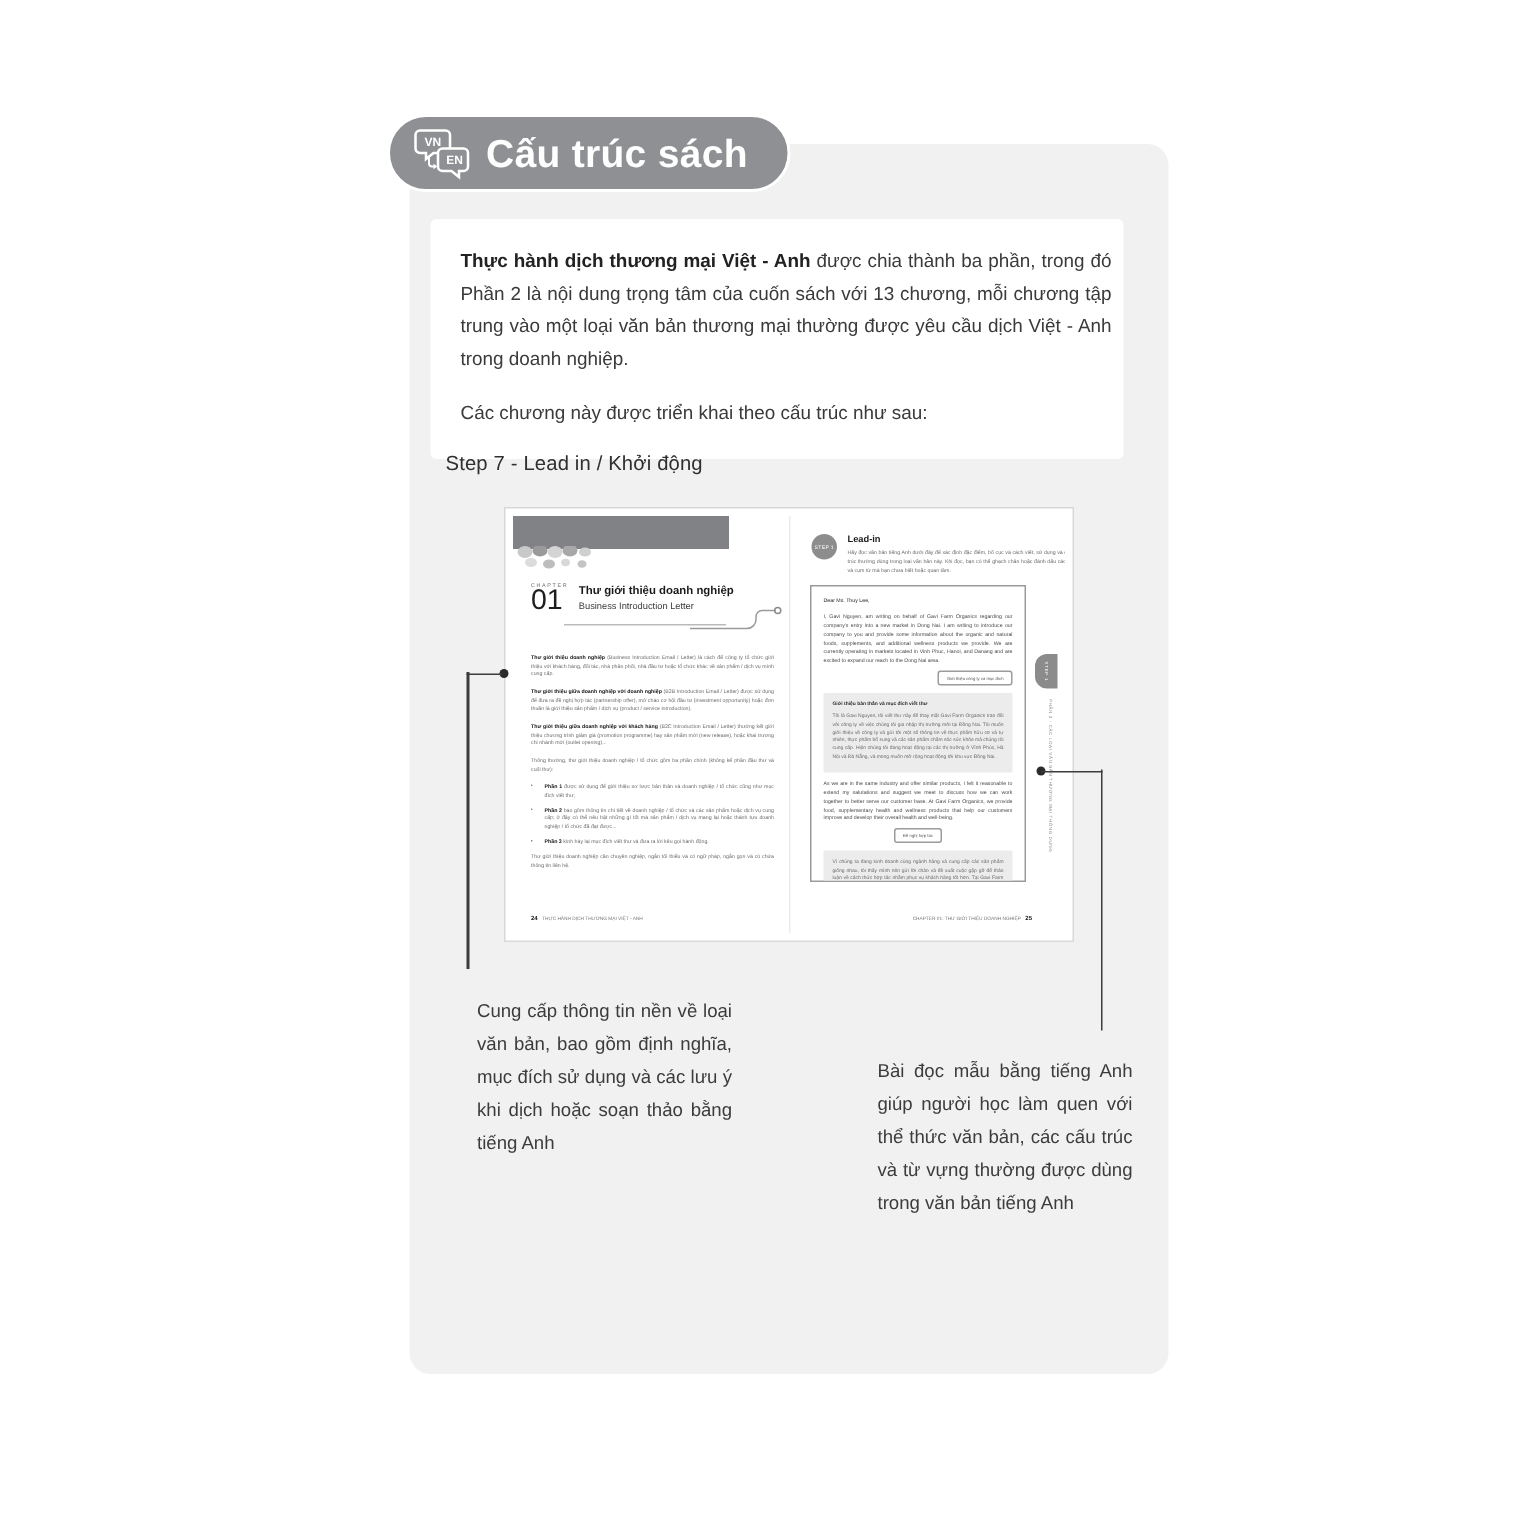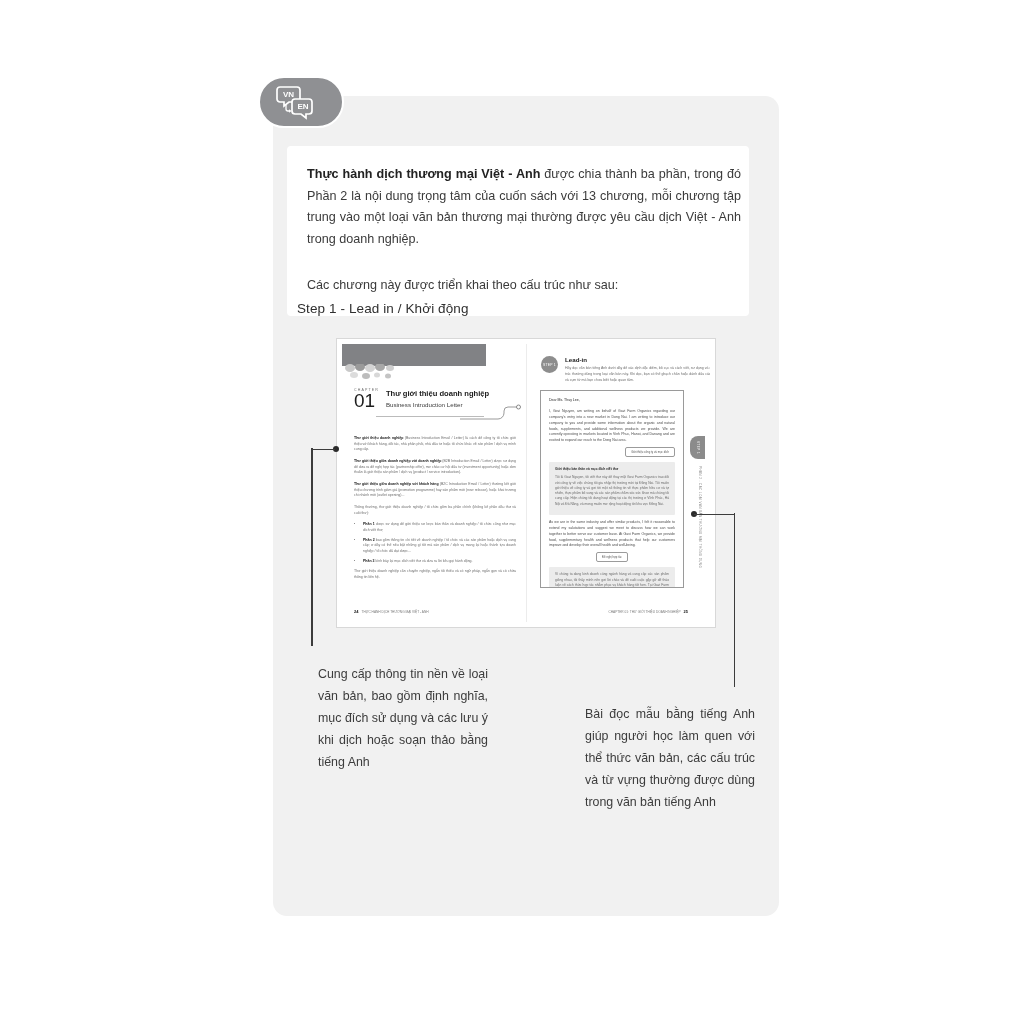--- a/index.html
+++ b/index.html
@@ -64,21 +64,21 @@
     padding: 18px 8px 20px 20px;
     box-sizing: border-box;
   }
   .intro-p {
     margin: 0;
     font-size: 12.6px;
     line-height: 1.72;
     color: #3a3a3a;
     text-align: justify;
   }
-  .intro-p.second { margin-top: 24px; }
+  .intro-p.second { margin-top: 14px; }
   .intro-p b { font-weight: 700; color: #222; }
 
   
   .step-heading {
     position: absolute;
     left: 297px;
     top: 301px;
     font-size: 13.5px;
     color: #2f2f2f;
     letter-spacing: .1px;
@@ -217,30 +217,31 @@
 
 <div class="badge">
   <svg class="badge-icon" viewBox="0 0 40 36">
     <path d="M4 3 h17 a3 3 0 0 1 3 3 v9 a3 3 0 0 1 -3 3 h-8 l-5 4 v-4 h-4 a3 3 0 0 1 -3 -3 v-9 a3 3 0 0 1 3 -3 z" fill="none" stroke="#ffffff" stroke-width="1.7"></path>
     <text x="12.5" y="13" font-family="Liberation Sans, sans-serif" font-size="8" font-weight="700" fill="#ffffff" text-anchor="middle">VN</text>
     <path d="M19 15 h14 a3 3 0 0 1 3 3 v9 a3 3 0 0 1 -3 3 h-3 v4 l-5 -4 h-6 a3 3 0 0 1 -3 -3 v-9 a3 3 0 0 1 3 -3 z" fill="#8f9093" stroke="#ffffff" stroke-width="1.7"></path>
     <text x="27" y="25" font-family="Liberation Sans, sans-serif" font-size="8" font-weight="700" fill="#ffffff" text-anchor="middle">EN</text>
     <path d="M10 21 v4 a2 2 0 0 0 2 2 h2" fill="none" stroke="#ffffff" stroke-width="1.3"></path>
     <path d="M13 25.2 l2.6 1.8 l-2.6 1.8 z" fill="#ffffff"></path>
   </svg>
+  <div class="badge-title">Cấu trúc sách</div>
 </div>
 
 <div class="intro-card">
   <p class="intro-p">
     <b>Thực hành dịch thương mại Việt - Anh</b><span> được chia thành ba phần, trong đó Phần 2 là nội dung trọng tâm của cuốn sách với 13 chương, mỗi chương tập trung vào một loại văn bản thương mại thường được yêu cầu dịch Việt - Anh trong doanh nghiệp.</span>
   </p>
   <p class="intro-p second">Các chương này được triển khai theo cấu trúc như sau:</p>
 </div>
 
-<div class="step-heading">Step 1 - Lead in / Khởi động</div>
+<div class="step-heading">Step 7 - Lead in / Khởi động</div>
 
 <div class="spread">
   <div class="spread-inner">
 
     <div class="page page-left">
       <div class="band"></div>
       <svg class="confetti" viewBox="0 0 72 16">
         <ellipse cx="6" cy="4" rx="5" ry="4" fill="#c9c9c9"></ellipse>
         <ellipse cx="16" cy="3" rx="5" ry="4" fill="#9a9a9a"></ellipse>
         <ellipse cx="26" cy="4" rx="5" ry="4" fill="#d4d4d4"></ellipse>

